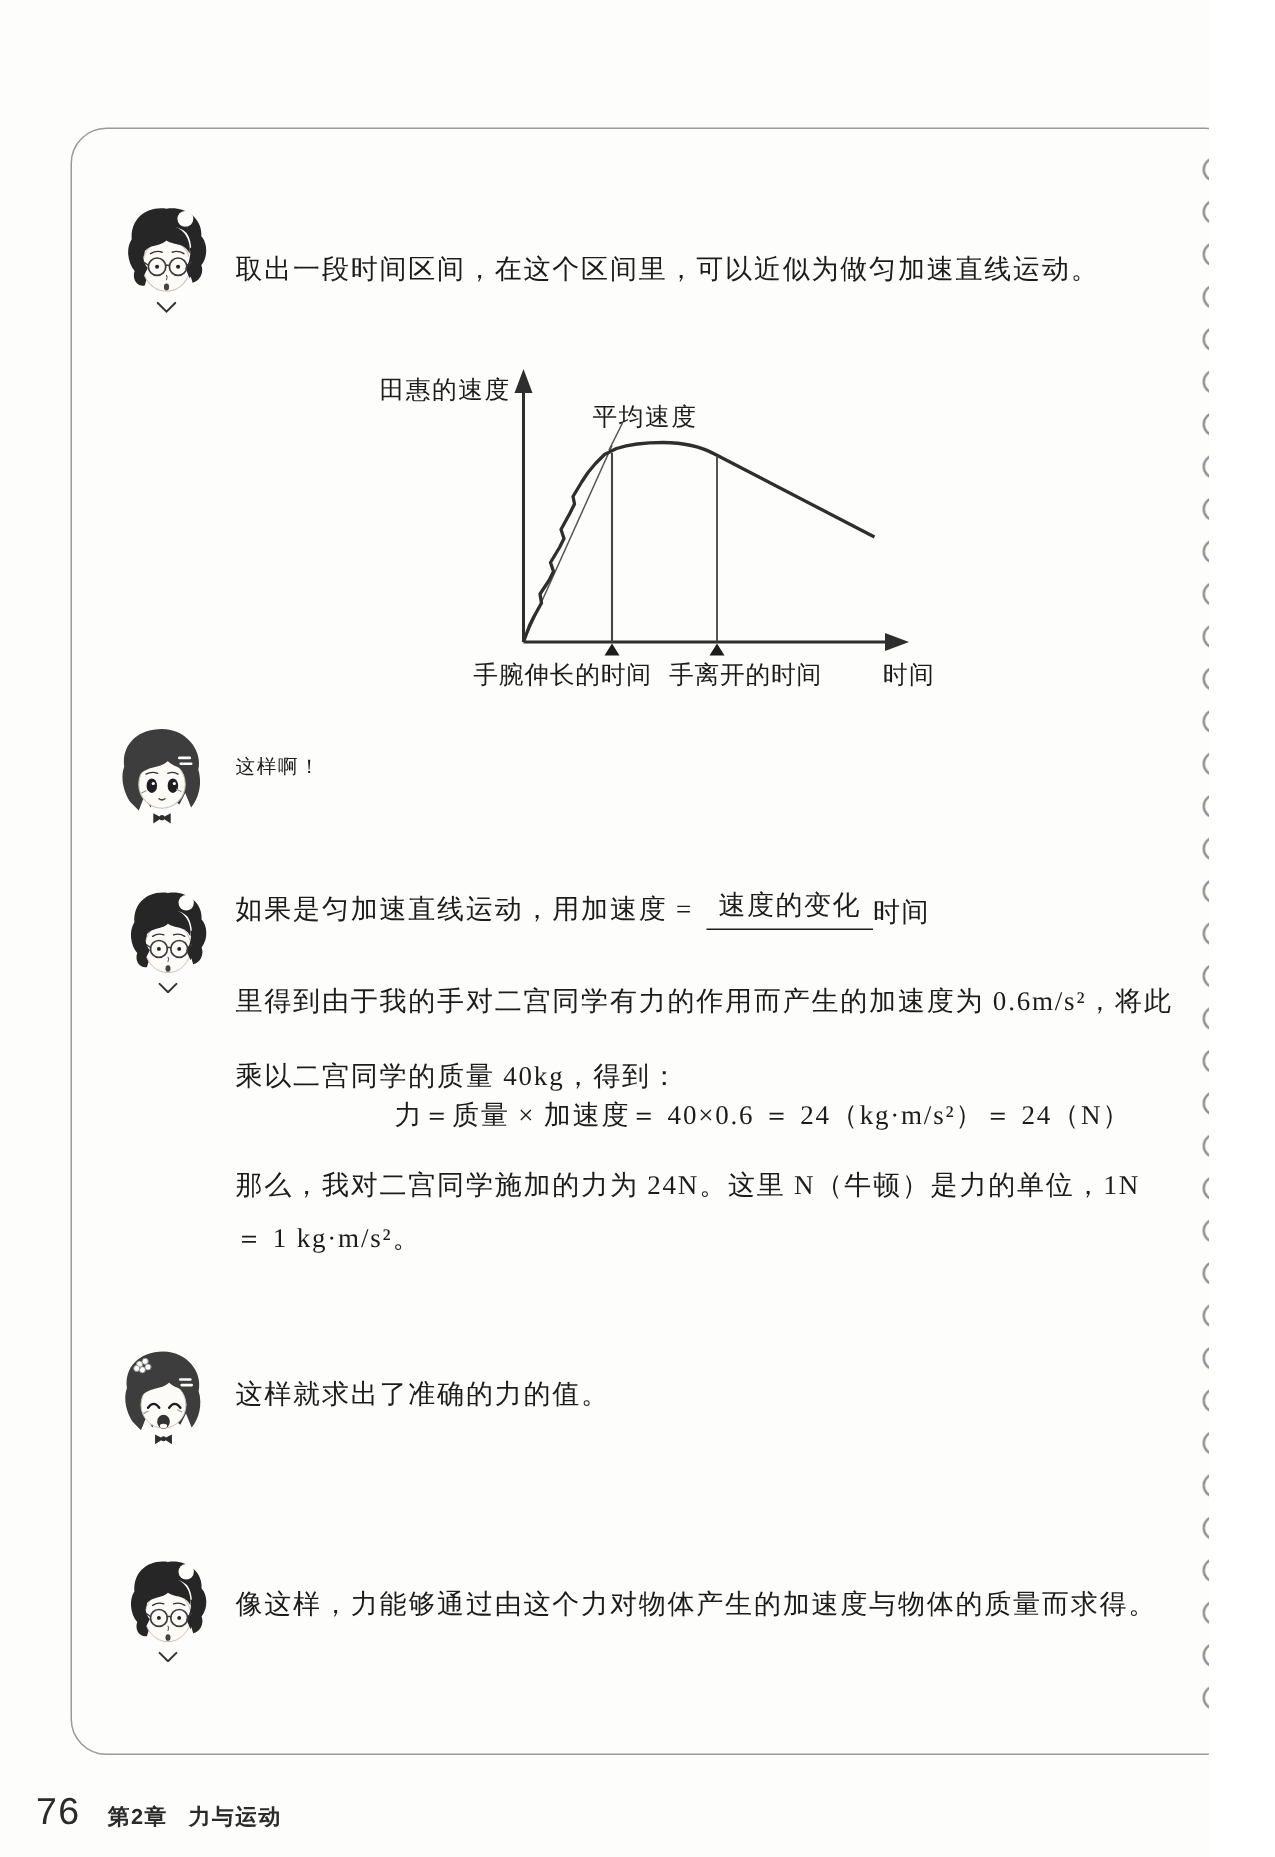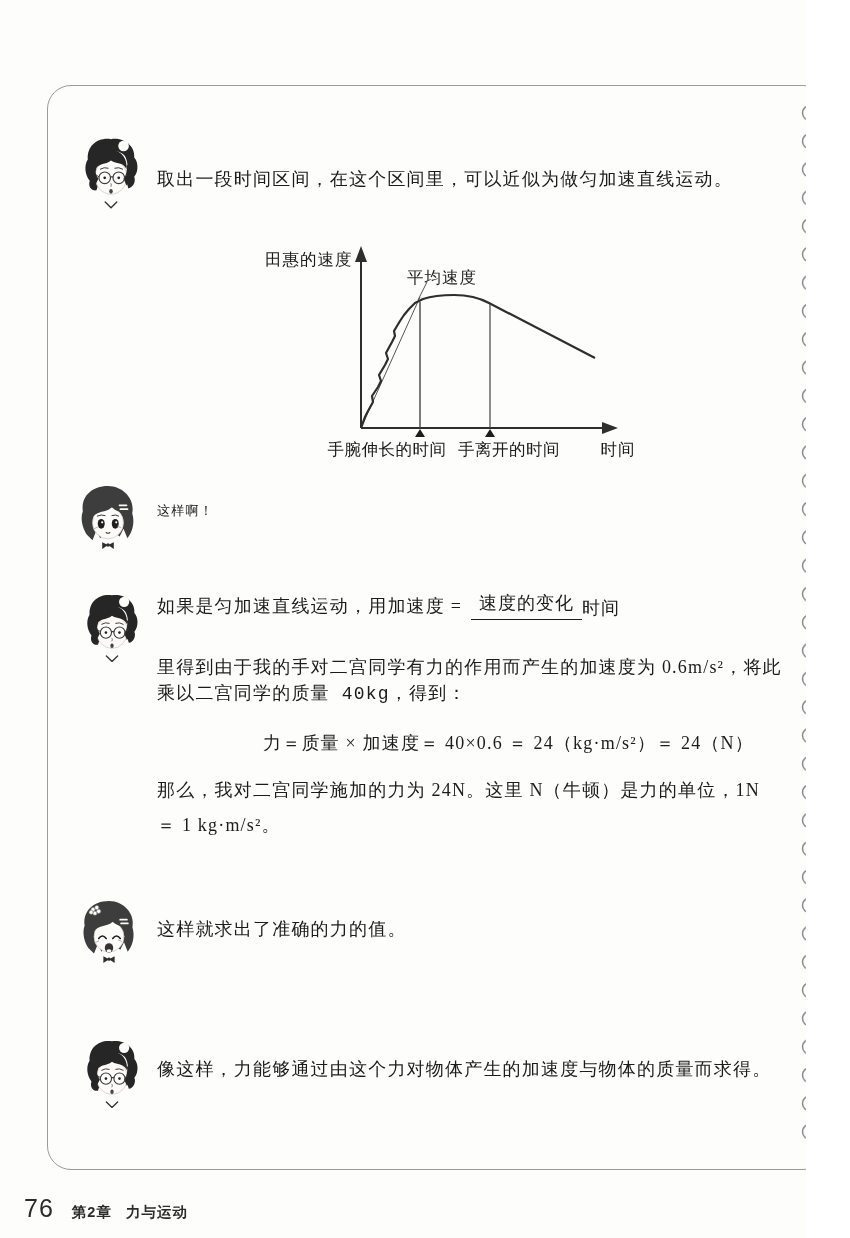--- a/index.html
+++ b/index.html
@@ -3,30 +3,30 @@
 <meta charset="utf-8">
 <style>
   html,body{margin:0;padding:0;background:#ffffff;}
   .page{position:relative;width:766px;height:1238px;background:#fdfdfb;
         font-family:"Liberation Serif",serif;color:#1c1c1c;overflow:hidden;padding-left:40px;}
   .page-border{position:absolute;left:47px;top:85px;width:778px;height:1083px;
         border:1.6px solid #9a9a9a;border-radius:24px;background:transparent;}
   .rings-svg{position:absolute;left:797px;top:99px;}
   .avatar{position:absolute;}
   .say{position:absolute;font-size:18px;letter-spacing:1.2px;white-space:nowrap;color:#1c1c1c;}
-  .graph-wrap{position:absolute;left:250px;top:240px;width:420px;height:230px;margin-left:12px;}
+  .graph-wrap{position:absolute;left:250px;top:240px;width:420px;height:230px;}
   .graph-wrap svg text{font-family:"Liberation Serif",serif;fill:#1c1c1c;}
   .exp{position:absolute;left:157px;top:585px;width:648px;font-size:18px;letter-spacing:1.2px;}
   .exp .row{position:absolute;left:0;white-space:nowrap;}
   .r1{top:6px;display:flex;align-items:center;}
   .frac{display:inline-flex;flex-direction:row;align-items:center;margin:0 9px;letter-spacing:1px;}
   .frac .num{padding:0 8px 4px;border-bottom:1.6px solid #1c1c1c;}
   .frac .den{padding-top:4px;}
   .r2{top:70px;}
-  .r3{top:96px;font-family:Liberation Mono, monospace;}
+  .r3{top:120px;}
   .r4{top:146px;width:100%;text-align:center;text-indent:55px;white-space:nowrap;}
   .r5{top:193px;}
   .r6{top:228px;}
   .footer{position:absolute;left:24px;top:1194px;display:flex;align-items:baseline;
         font-family:"Liberation Sans",sans-serif;color:#2b2b2b;justify-content:flex-end;}
   .pagenum{font-size:25px;letter-spacing:1px;font-weight:500;}
   .chap{font-size:14.5px;font-weight:bold;margin-left:18px;letter-spacing:1px;}
   .chap2{font-size:14.5px;font-weight:bold;margin-left:14px;letter-spacing:1px;}
 </style>
 </head>

